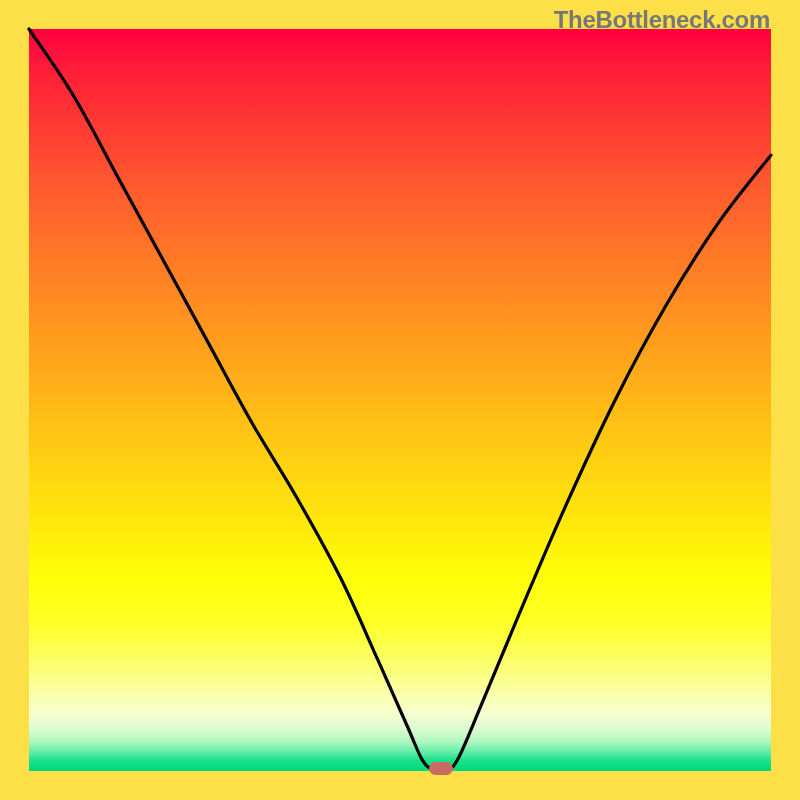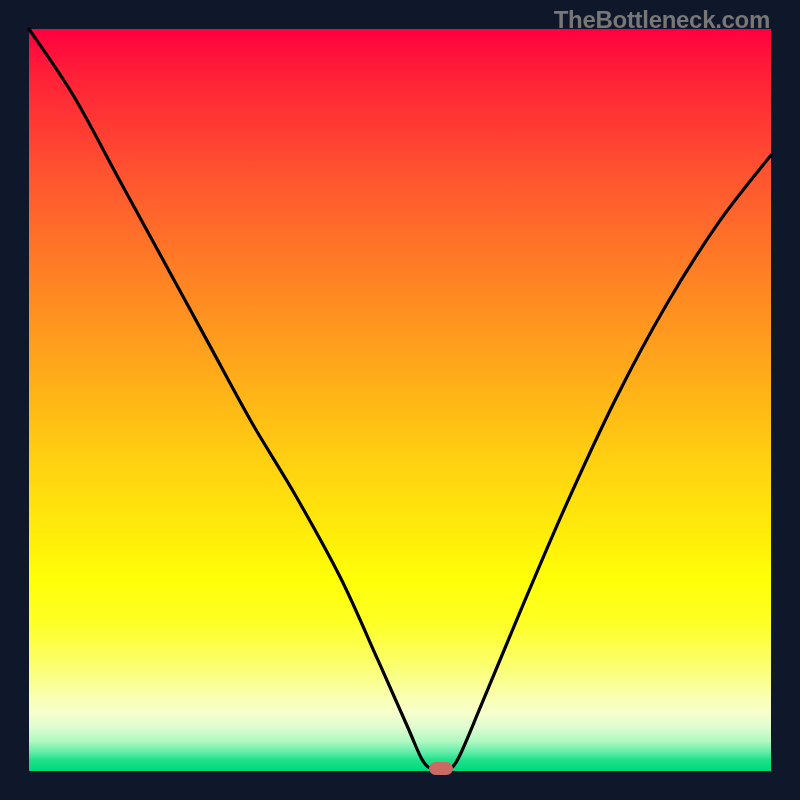--- a/index.html
+++ b/index.html
@@ -8,21 +8,21 @@
     width: 800px;
     height: 800px;
     overflow: hidden;
     background: #000;
     font-family: Arial, Helvetica, sans-serif;
   }
   .container {
     position: relative;
     width: 800px;
     height: 800px;
-    background: #0f172a;
+    background: #fde047;
   }
   .plot-area {
     position: absolute;
     left: 29px;
     top: 29px;
     width: 742px;
     height: 742px;
     background: linear-gradient(to bottom,
       #ff0040 0%,
       #ff2038 6%,

